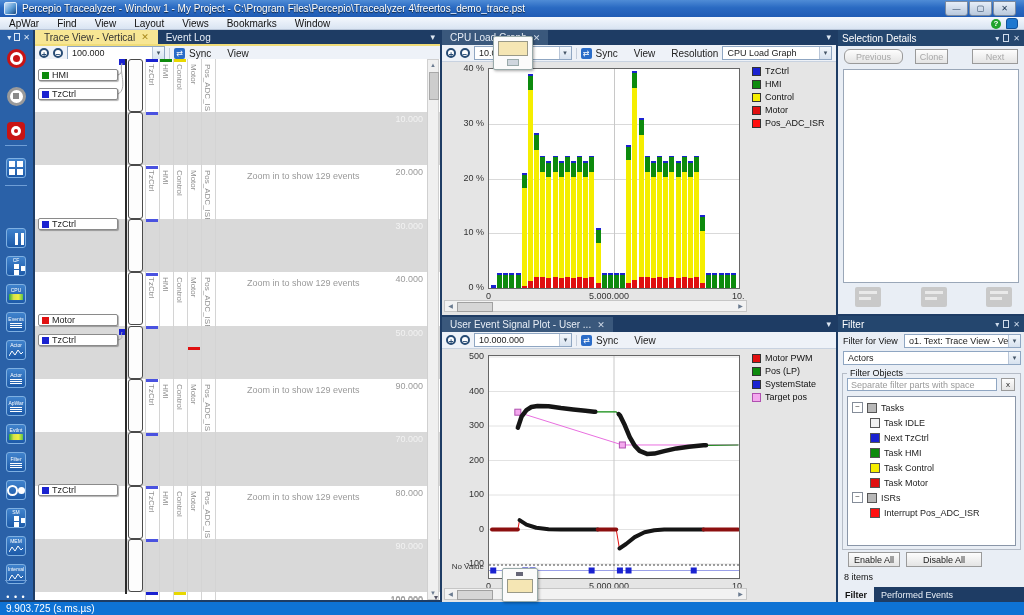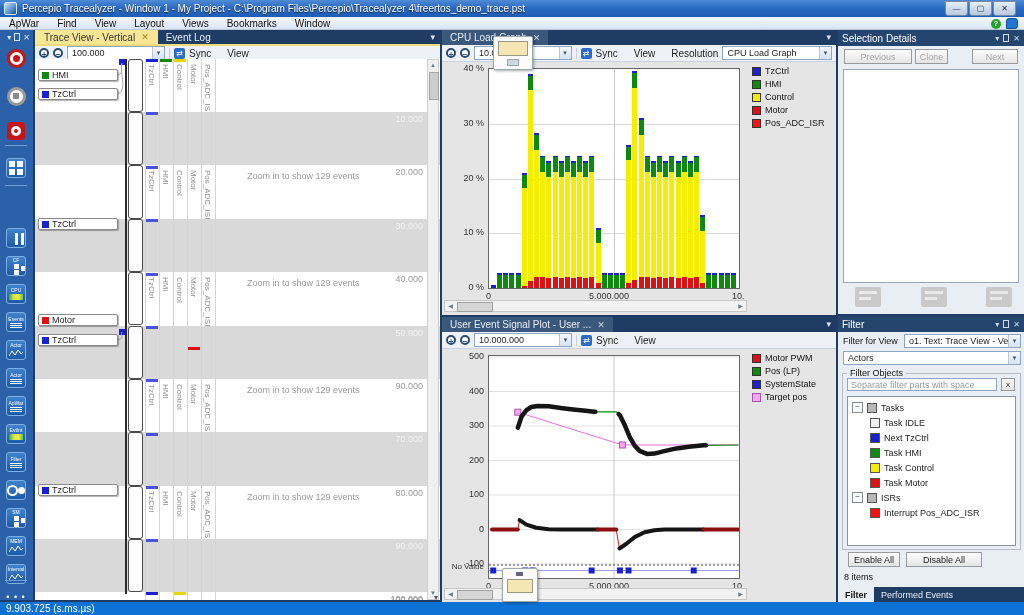--- a/index.html
+++ b/index.html
@@ -823,21 +823,21 @@
   </div>
 </div>
 
 <div class="panel" style="left:838px;top:30px;width:186px;height:284px;background:#e9eef5;">
   <div class="phead">
     <span class="t">Selection Details</span>
     <span class="g">▾</span>
     <span class="pinrect" style="border-color:#cfdcec;"></span>
     <span class="g">✕</span>
   </div>
-  <div class="btn disabled" style="left:6px;top:19px;width:68px;">Previous</div>
+  <div class="btn disabled" style="left:6px;top:19px;width:59px;border-radius:6px;">Previous</div>
   <div class="btn disabled" style="left:77px;top:19px;width:33px;">Clone</div>
   <div class="btn disabled" style="left:134px;top:19px;width:46px;">Next</div>
   <div class="whitebox" style="left:5px;top:39px;width:174px;height:212px;"></div>
   <div class="gicon" style="left:17px;top:257px;"></div>
   <div class="gicon" style="left:83px;top:257px;"></div>
   <div class="gicon" style="left:148px;top:257px;"></div>
 </div>
 
 <div class="panel" style="left:838px;top:316px;width:186px;height:286px;background:#e9eef5;">
   <div class="phead">

